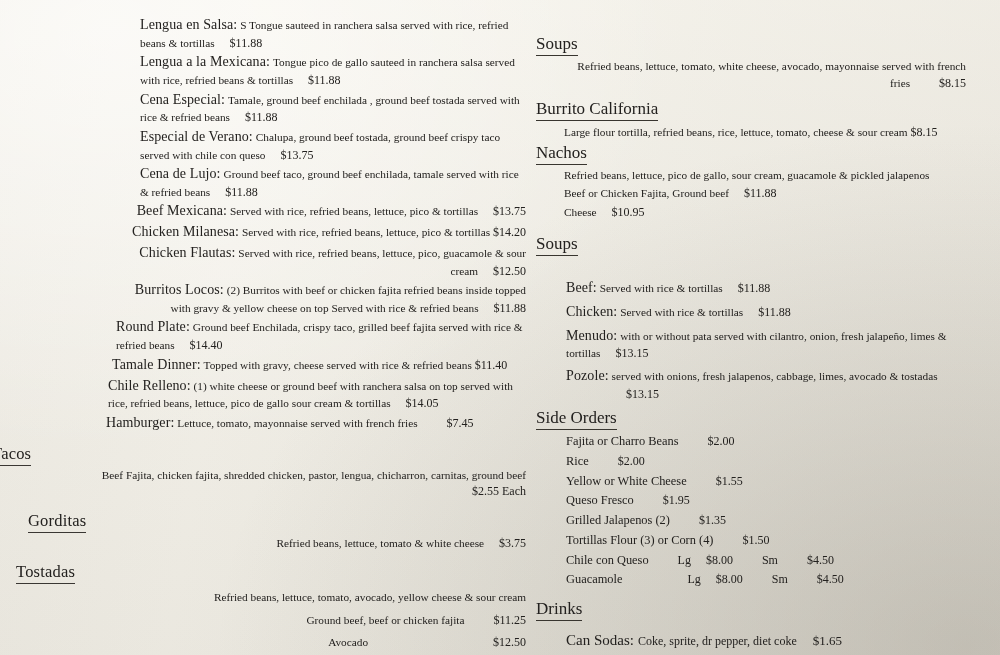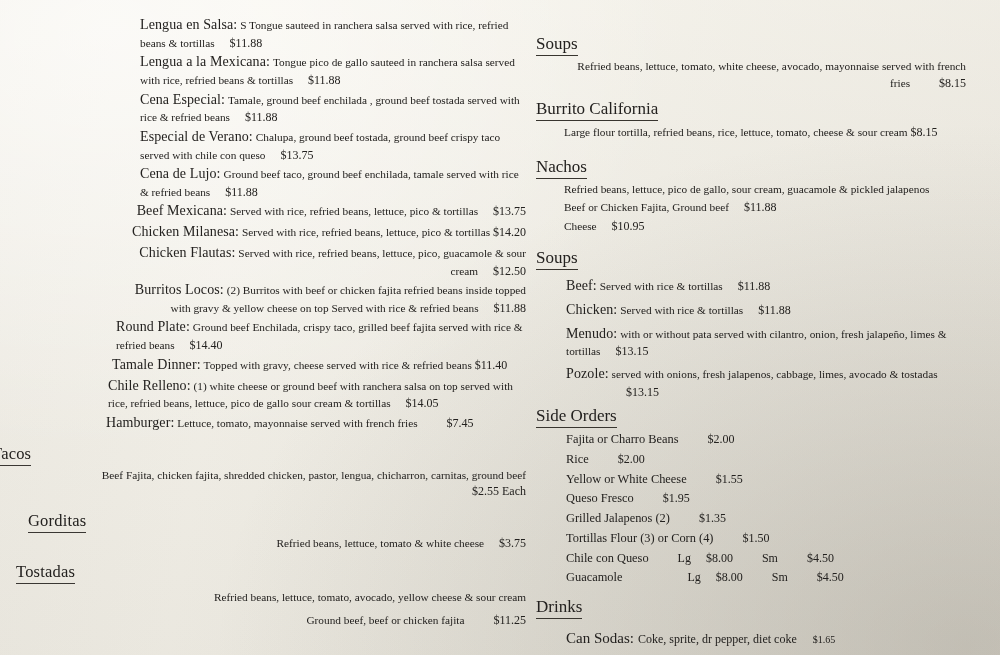--- a/index.html
+++ b/index.html
@@ -113,21 +113,21 @@
   .row .nm { font-size: 12.4px; }
   .row .pr { display: inline-block; }
 
   .drink {
     padding-left: 44px;
     margin: 0 0 5px 0;
     line-height: 1.3;
   }
   .drink .nm { font-size: 15px; }
   .drink .dsc { font-size: 12px; }
-  .drink .pr { font-size: 10px; }
+  .drink .pr { font-size: 13px; }
 
   .tier { font-size: 12px; }
 
   .colhead {
     font-size: 17px;
     border-bottom: 1px solid #38352f;
     display: inline-block;
     padding-bottom: 1px;
     margin: 10px 0 3px 0;
   }
@@ -238,20 +238,24 @@
 
       
       <div class="section-head" style="margin-left:-80px;">Tostadas</div>
       <div class="item ind1" style="margin-left:-50px; margin-top:4px;">
         <span class="dsc">Refried beans, lettuce, tomato, avocado, yellow cheese &amp; sour cream</span>
       </div>
       <div class="item ind1" style="margin-left:-54px; margin-top:6px;">
         <span class="dsc">Ground beef, beef or chicken fajita</span>
         <span class="sp-lg"></span><span class="pr">$11.25</span>
       </div>
+      <div class="item ind1" style="margin-left:-58px; margin-top:6px;">
+        <span class="dsc">Avocado</span>
+        <span style="display:inline-block;width:122px;"></span><span class="pr">$12.50</span>
+      </div>
       
 
     </div>
 
     <div class="col col-right">
 
       
       <div class="colhead" style="margin-top:26px;">Soups</div>
       <div class="item ind1" style="padding-left:28px;">
         <span class="dsc">Refried beans, lettuce, tomato, white cheese, avocado, mayonnaise served with french fries</span>
@@ -259,36 +263,36 @@
       </div>
 
       
       <div class="colhead" style="margin-top:6px;">Burrito California</div>
       <div class="item" style="padding-left:28px;">
         <span class="dsc">Large flour tortilla, refried beans, rice, lettuce, tomato, cheese &amp; sour cream</span>
         <span class="pr">$8.15</span>
       </div>
 
       
-      <div class="colhead" style="margin-top:14px;">Nachos</div>
+      <div class="colhead" style="margin-top:0;">Nachos</div>
       <div class="item" style="padding-left:28px;">
         <span class="dsc">Refried beans, lettuce, pico de gallo, sour cream, guacamole &amp; pickled jalapenos</span>
       </div>
       <div class="item" style="padding-left:28px;">
         <span class="dsc">Beef or Chicken Fajita, Ground beef</span>
         <span class="sp"></span><span class="pr">$11.88</span>
       </div>
       <div class="item" style="padding-left:28px;">
         <span class="dsc">Cheese</span>
         <span class="sp"></span><span class="pr">$10.95</span>
       </div>
 
       
       <div class="colhead" style="margin-top:12px;text-align:right;">Soups</div>
-      <div class="item" style="padding-left:30px; margin-top:4px;">
+      <div class="item" style="padding-left:30px; margin-top:20px;">
         <span class="nm">Beef:</span>
         <span class="dsc">Served with rice &amp; tortillas</span>
         <span class="sp"></span><span class="pr">$11.88</span>
       </div>
       <div class="item" style="padding-left:30px; margin-top:5px;">
         <span class="nm">Chicken:</span>
         <span class="dsc">Served with rice &amp; tortillas</span>
         <span class="sp"></span><span class="pr">$11.88</span>
       </div>
       <div class="item" style="padding-left:30px; margin-top:5px;">

